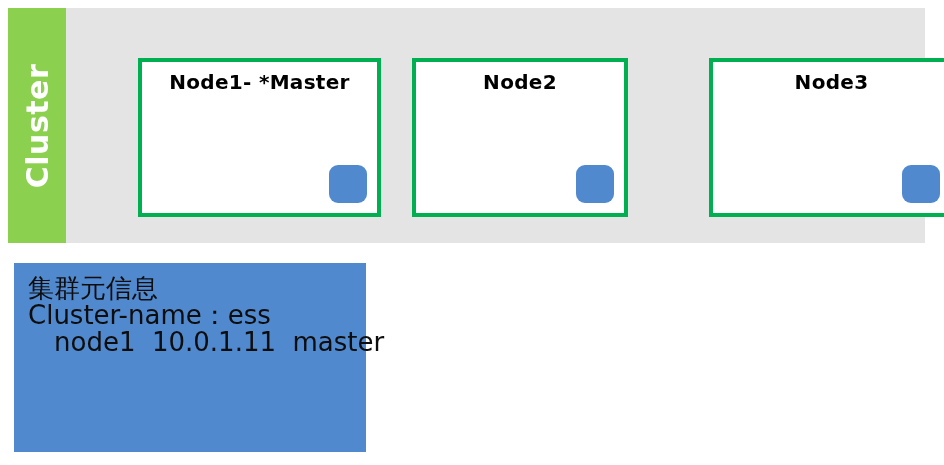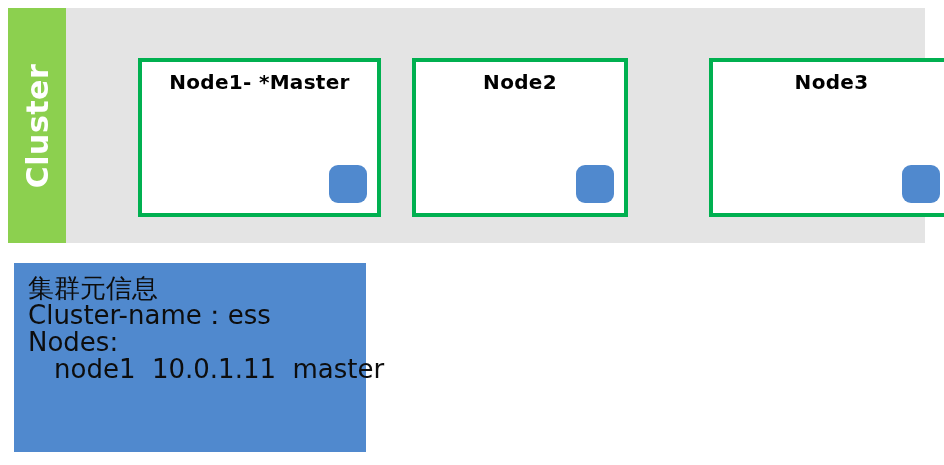--- a/index.html
+++ b/index.html
@@ -127,15 +127,14 @@
 
 </div>
 
 <div id="cluster-sidebar">
   <div class="vlabel">Cluster</div>
 </div>
 
 <div id="meta-box">
   <div class="meta-line">集群元信息</div>
   <div class="meta-line">Cluster-name：ess</div>
-  <div class="meta-line">Nodes:</div>
   <div class="meta-line indent">node1  10.0.1.11  master</div>
 </div>
 
 </body></html>

